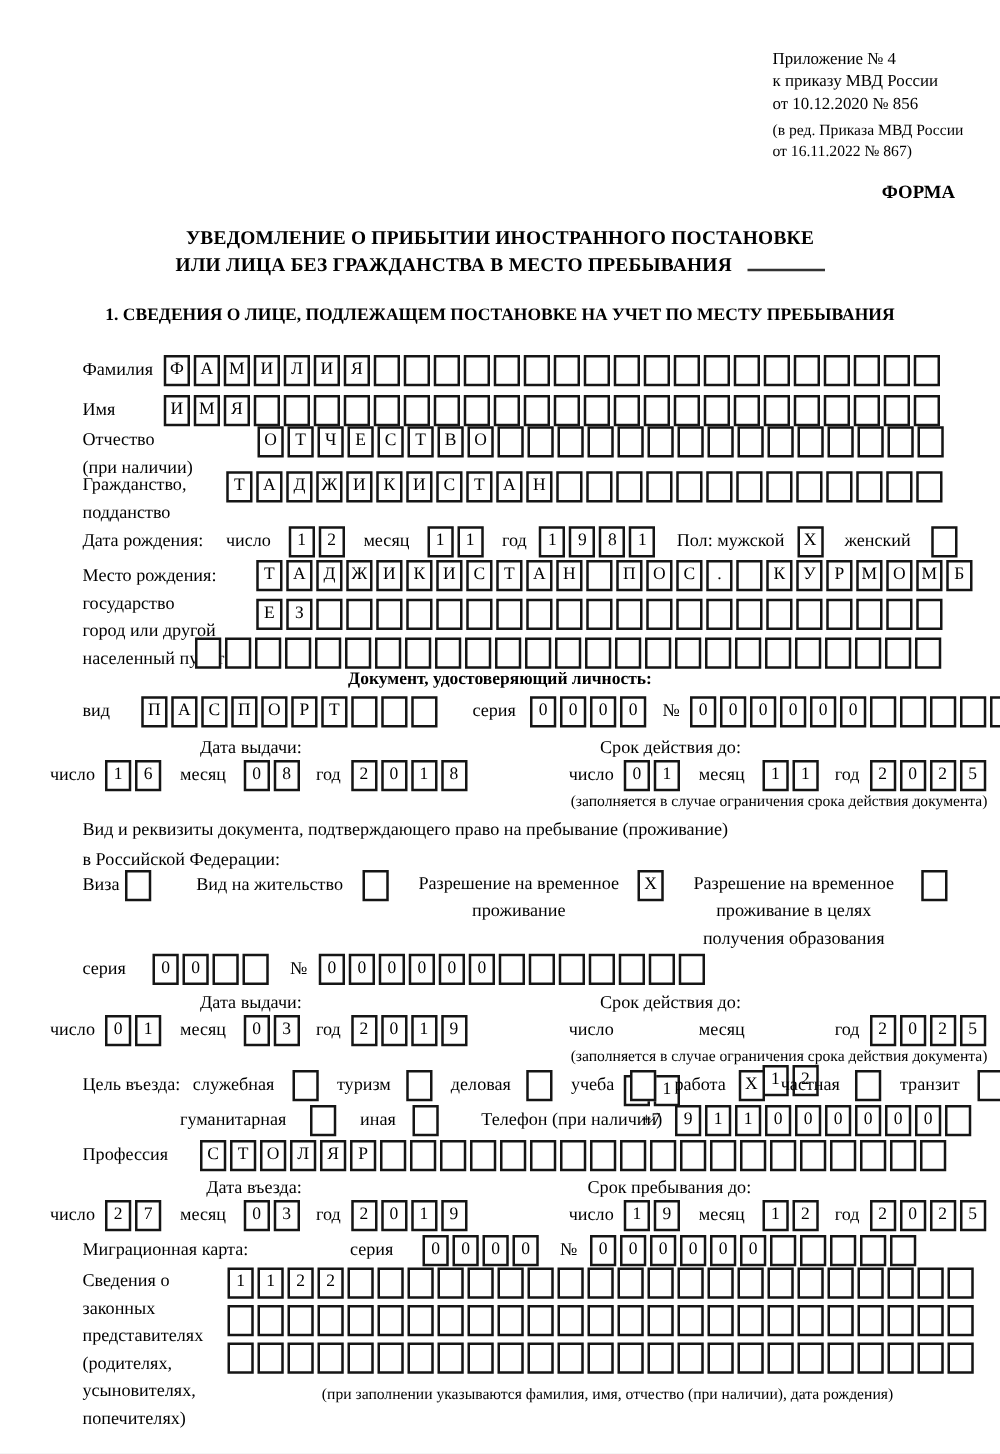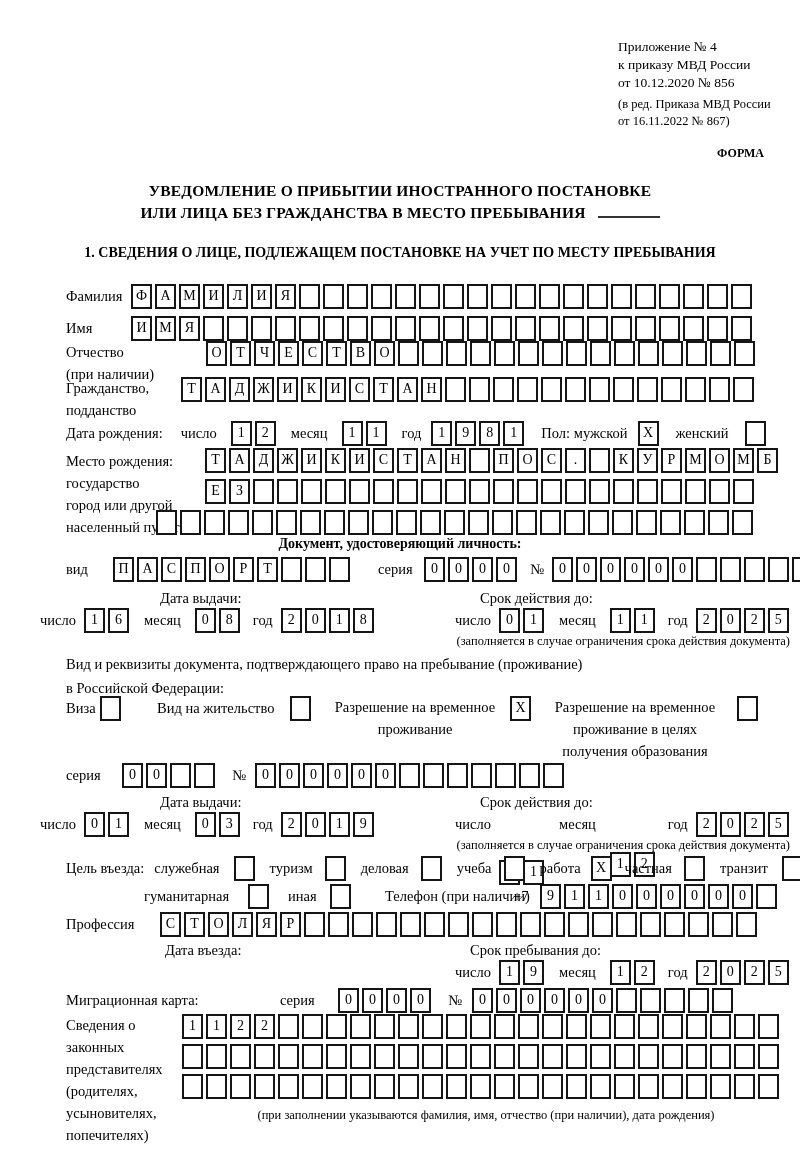--- a/index.html
+++ b/index.html
@@ -28,21 +28,21 @@
 
   <div class="abs hdr" style="left:618px;top:38px;">
     <div>Приложение № 4</div>
     <div>к приказу МВД России</div>
     <div>от 10.12.2020 № 856</div>
   </div>
   <div class="abs edn" style="left:618px;top:96px;">
     <div>(в ред. Приказа МВД России</div>
     <div>от 16.11.2022 № 867)</div>
   </div>
-  <div class="abs b" style="right:36px;top:146px;font-size:12px;">ФОРМА</div>
+  <div class="abs b" style="right:36px;top:146px;font-size:15px;">ФОРМА</div>
 
   <div class="abs title ctr" style="left:0;width:800px;top:180px;">
     <div>УВЕДОМЛЕНИЕ О ПРИБЫТИИ ИНОСТРАННОГО ПОСТАНОВКЕ</div>
     <div><span>ИЛИ ЛИЦА БЕЗ ГРАЖДАНСТВА В МЕСТО ПРЕБЫВАНИЯ</span><span class="uline"></span></div>
   </div>
 
   <div class="abs b ctr" style="left:0;width:800px;top:245px;font-size:14px;">1. СВЕДЕНИЯ О ЛИЦЕ, ПОДЛЕЖАЩЕМ ПОСТАНОВКЕ НА УЧЕТ ПО МЕСТУ ПРЕБЫВАНИЯ</div>
 
   <div class="abs lbl" style="left:66px;top:284px;">Фамилия</div>
   <div class="abs cells" style="left:131px;top:284px;"><span class="c">Ф</span><span class="c">А</span><span class="c">М</span><span class="c">И</span><span class="c">Л</span><span class="c">И</span><span class="c">Я</span><span class="c"></span><span class="c"></span><span class="c"></span><span class="c"></span><span class="c"></span><span class="c"></span><span class="c"></span><span class="c"></span><span class="c"></span><span class="c"></span><span class="c"></span><span class="c"></span><span class="c"></span><span class="c"></span><span class="c"></span><span class="c"></span><span class="c"></span><span class="c"></span><span class="c"></span></div>
@@ -183,20 +183,28 @@
   <div class="abs cells" style="left:330px;top:884px;"><span class="c"></span></div>
   <div class="abs lbl" style="left:385px;top:884px;">Телефон (при наличии)</div>
   <div class="abs lbl" style="left:513px;top:884px;">+7</div>
   <div class="abs cells" style="left:540px;top:884px;"><span class="c">9</span><span class="c">1</span><span class="c">1</span><span class="c">0</span><span class="c">0</span><span class="c">0</span><span class="c">0</span><span class="c">0</span><span class="c">0</span><span class="c"></span></div>
 
   <div class="abs lbl" style="left:66px;top:912px;">Профессия</div>
   <div class="abs cells" style="left:160px;top:912px;"><span class="c">С</span><span class="c">Т</span><span class="c">О</span><span class="c">Л</span><span class="c">Я</span><span class="c">Р</span><span class="c"></span><span class="c"></span><span class="c"></span><span class="c"></span><span class="c"></span><span class="c"></span><span class="c"></span><span class="c"></span><span class="c"></span><span class="c"></span><span class="c"></span><span class="c"></span><span class="c"></span><span class="c"></span><span class="c"></span><span class="c"></span><span class="c"></span><span class="c"></span><span class="c"></span></div>
 
   <div class="abs lbl" style="left:165px;top:938px;">Дата въезда:</div>
   <div class="abs lbl" style="left:470px;top:938px;">Срок пребывания до:</div>
+  <div class="abs inrow" style="left:40px;top:960px;">
+    <span class="lbl">число</span>
+    <span class="cells" style="margin-left:4px;"><span class="c">2</span><span class="c">7</span></span>
+    <span class="lbl" style="margin-left:8px;">месяц</span>
+    <span class="cells" style="margin-left:10px;"><span class="c">0</span><span class="c">3</span></span>
+    <span class="lbl" style="margin-left:6px;">год</span>
+    <span class="cells" style="margin-left:4px;"><span class="c">2</span><span class="c">0</span><span class="c">1</span><span class="c">9</span></span>
+  </div>
   <div class="abs inrow" style="left:455px;top:960px;">
     <span class="lbl">число</span>
     <span class="cells" style="margin-left:4px;"><span class="c">1</span><span class="c">9</span></span>
     <span class="lbl" style="margin-left:8px;">месяц</span>
     <span class="cells" style="margin-left:10px;"><span class="c">1</span><span class="c">2</span></span>
     <span class="lbl" style="margin-left:6px;">год</span>
     <span class="cells" style="margin-left:4px;"><span class="c">2</span><span class="c">0</span><span class="c">2</span><span class="c">5</span></span>
   </div>
 
   <div class="abs lbl" style="left:66px;top:988px;">Миграционная карта:</div>

